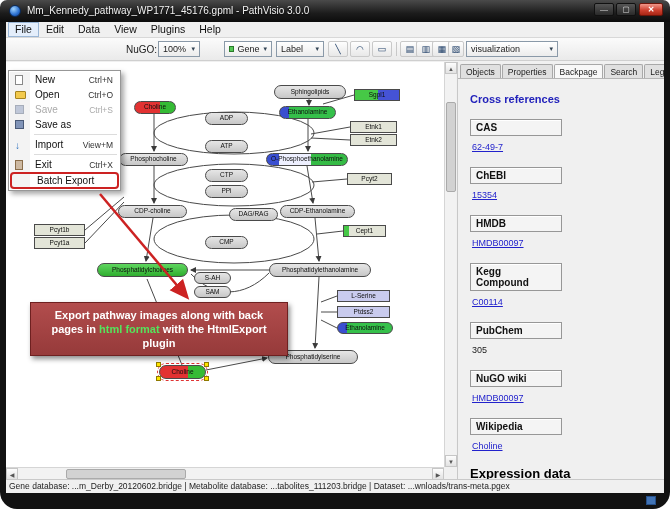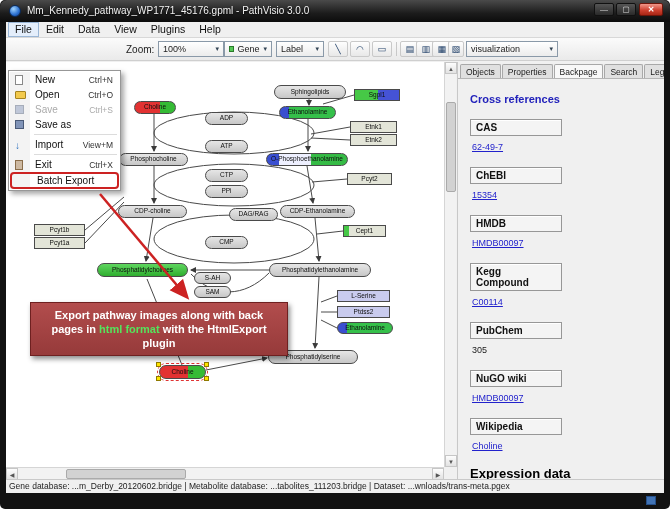--- a/index.html
+++ b/index.html
@@ -1,19 +1,19 @@
 <!DOCTYPE html>
 <html><head>
 <meta charset="utf-8">
 <style>
   * { box-sizing: border-box; margin: 0; padding: 0; }
   html,body { width:670px; height:509px; font-family:"Liberation Sans",sans-serif; background:#ffffff; overflow:hidden; position:relative; }
 
   
-  .window { position:absolute; inset:0; background:#121212; border-radius:5px; }
+  .window { position:absolute; inset:0; background:#121212; border-radius:17px; }
   .titlebar { position:absolute; left:0; top:0; right:0; height:22px;
     background:linear-gradient(#4a4a4a,#1c1c1c 60%,#0c0c0c); border-radius:7px 7px 0 0; }
   .title-icon { position:absolute; left:9px; top:5px; width:12px; height:12px; border-radius:50%;
     background:radial-gradient(circle at 35% 30%, #9fd4ff, #2a6fd0 60%, #123f86); border:1px solid #0a2a5a; }
   .title-text { position:absolute; left:27px; top:5px; font-size:10px; color:#f2f2f2; text-shadow:0 1px 2px #000; white-space:nowrap; }
   .win-btn { position:absolute; top:3px; height:13px; border-radius:2px; font-size:8px; line-height:12px; text-align:center; color:#ddd; }
   .btn-min { right:56px; width:20px; background:linear-gradient(#555,#2a2a2a); border:1px solid #111; }
   .btn-max { right:34px; width:20px; background:linear-gradient(#555,#2a2a2a); border:1px solid #111; }
   .btn-close { right:7px; width:24px; background:linear-gradient(#f0978a,#cf4130 55%,#a72615); border:1px solid #6d150a; color:#fff; font-weight:bold; }
 
@@ -24,21 +24,21 @@
   .menubar { height:16px; background:#f0f0f0; border-bottom:1px solid #d8d8d8; padding-left:2px; display:flex; }
   .mb-item { font-size:10.5px; padding:1px 7px 2px; color:#111; }
   .mb-item.open { background:#e4eefb; border:1px solid #9ab6d6; padding:0 6px 1px; }
 
   
   .toolbar { position:relative; height:23px; background:linear-gradient(#fbfbfb,#eaeaea); border-bottom:1px solid #cfcfcf; }
   .zoom-label { position:absolute; left:120px; top:6px; font-size:10px; color:#222; }
   .combo { position:absolute; top:3px; height:16px; background:linear-gradient(#ffffff,#ececec); border:1px solid #8a99a8;
     font-size:9px; color:#222; display:flex; align-items:center; padding:0 4px; }
   .combo::after { content:"▾"; margin-left:auto; padding-left:4px; font-size:7px; color:#345; }
-  .cb-zoom { left:152px; width:66px;text-align:right; }
+  .cb-zoom { left:152px; width:42px;text-align:right; }
   .cb-node { left:218px; width:48px; }
   .cb-label { left:270px; width:48px; }
   .cb-vis  { left:460px; width:92px; }
   .gene-dot { width:8px; height:6px; background:#56c956; border:1px solid #2a7a2a; margin-right:3px; }
   .tbtn { position:absolute; top:3px; height:16px; width:20px; display:flex; align-items:center; justify-content:center;
     font-size:9px; color:#1d3d66; border:1px solid #c9c9c9; background:linear-gradient(#fefefe,#e8e8e8); border-radius:2px; }
   .t1{left:322px}.t2{left:344px}.t3{left:366px}
   .t4{left:394px}.t5{left:410px}.t6{left:426px}.t7{left:442px; width:16px;}
   .tsep { position:absolute; left:390px; top:4px; width:1px; height:14px; background:#c8c8c8; }
 
@@ -135,21 +135,21 @@
     <div class="menubar">
       <div class="mb-item open">File</div>
       <div class="mb-item">Edit</div>
       <div class="mb-item">Data</div>
       <div class="mb-item">View</div>
       <div class="mb-item">Plugins</div>
       <div class="mb-item">Help</div>
     </div>
 
     <div class="toolbar">
-      <span class="zoom-label">Zoom:</span>
+      <span class="zoom-label">NuGO:</span>
       <div class="combo cb-zoom">
           <span>100%</span>
         </div>
       <div class="combo cb-node">
           <span class="gene-dot"></span>
           <span>Gene</span>
         </div>
       <div class="combo cb-label">
           <span>Label</span>
         </div>

